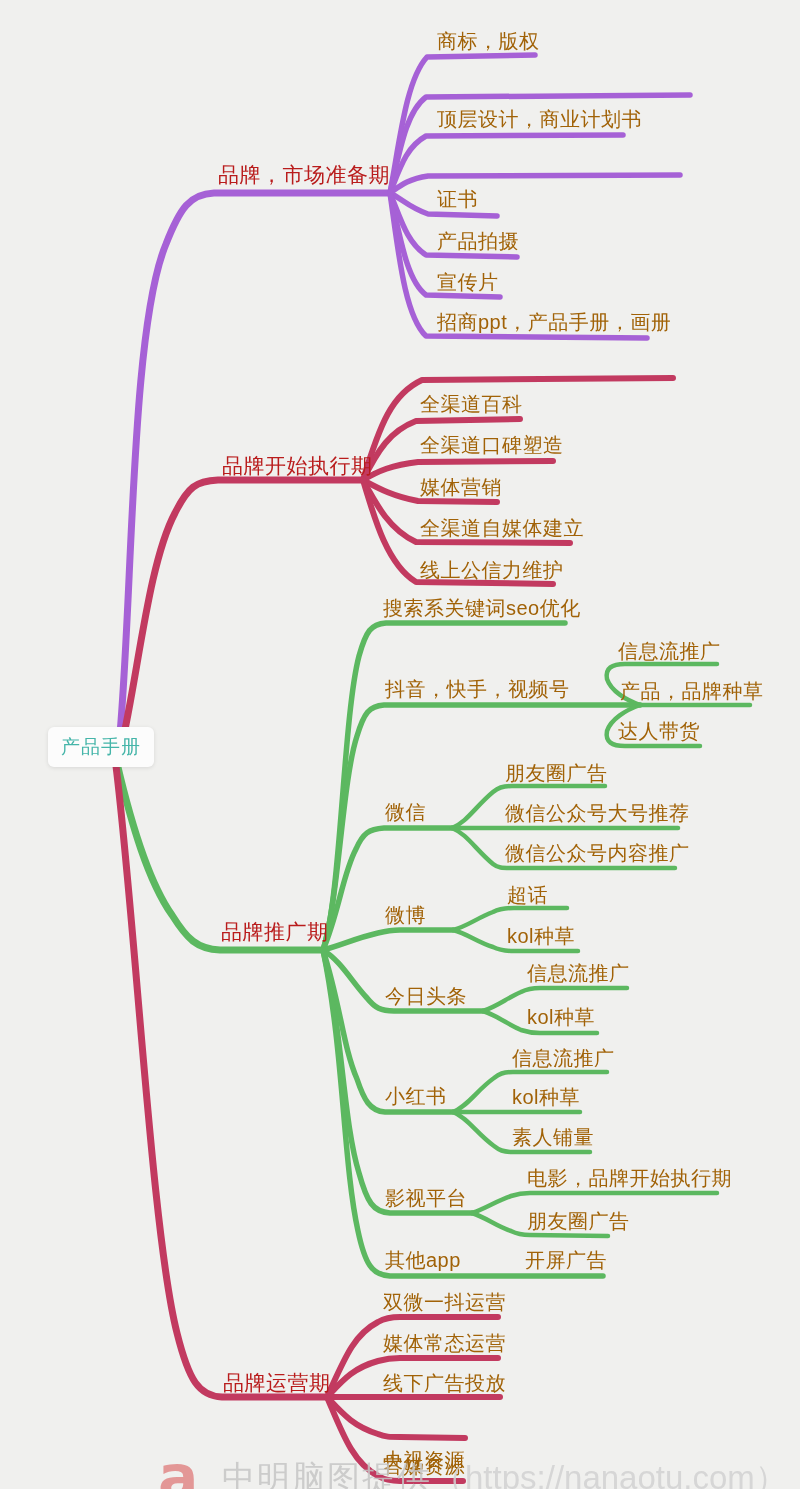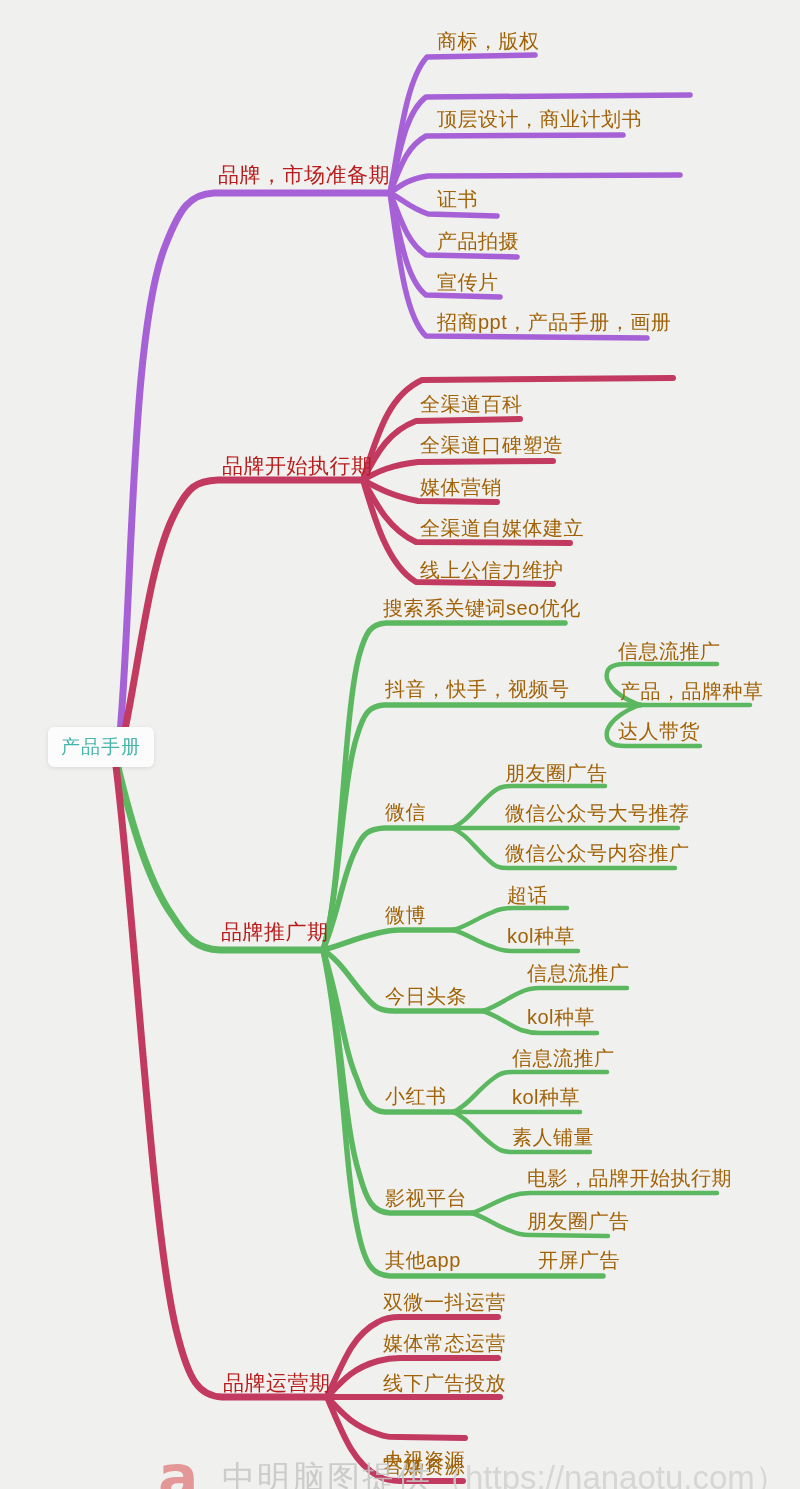--- a/index.html
+++ b/index.html
@@ -159,21 +159,21 @@
   <div class="node" style="left:527px;top:962px">信息流推广</div>
   <div class="node" style="left:527px;top:1006px">kol种草</div>
   <div class="node" style="left:385px;top:1085px">小红书</div>
   <div class="node" style="left:512px;top:1047px">信息流推广</div>
   <div class="node" style="left:512px;top:1086px">kol种草</div>
   <div class="node" style="left:512px;top:1126px">素人铺量</div>
   <div class="node" style="left:385px;top:1187px">影视平台</div>
   <div class="node" style="left:527px;top:1167px">电影，品牌开始执行期</div>
   <div class="node" style="left:527px;top:1210px">朋友圈广告</div>
   <div class="node" style="left:385px;top:1249px">其他app</div>
-  <div class="node" style="left:538px;top:1249px">开屏广告</div>
+  <div class="node" style="left:525px;top:1249px">开屏广告</div>
 
   <div class="node branch-label" style="left:223px;top:1371px">品牌运营期</div>
   <div class="node" style="left:383px;top:1291px">双微一抖运营</div>
   <div class="node" style="left:383px;top:1332px">媒体常态运营</div>
   <div class="node" style="left:383px;top:1372px">线下广告投放</div>
   <div class="node" style="left:383px;top:1449px">央视资源</div>
   <div class="node" style="left:383px;top:1455px">官媒资源</div>
 
   <div class="root-box">
     <span>产品手册</span>

